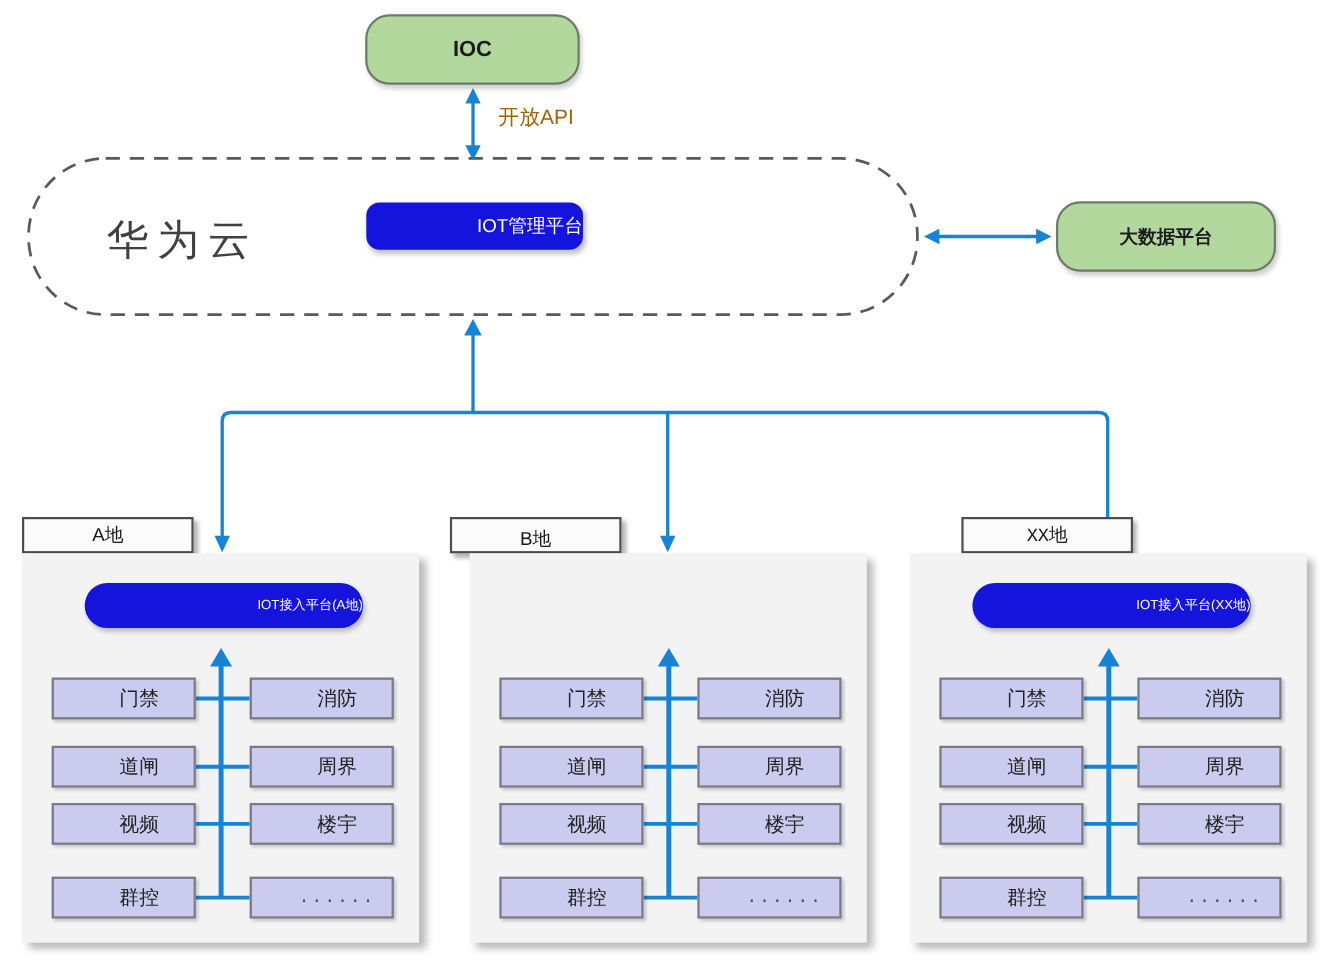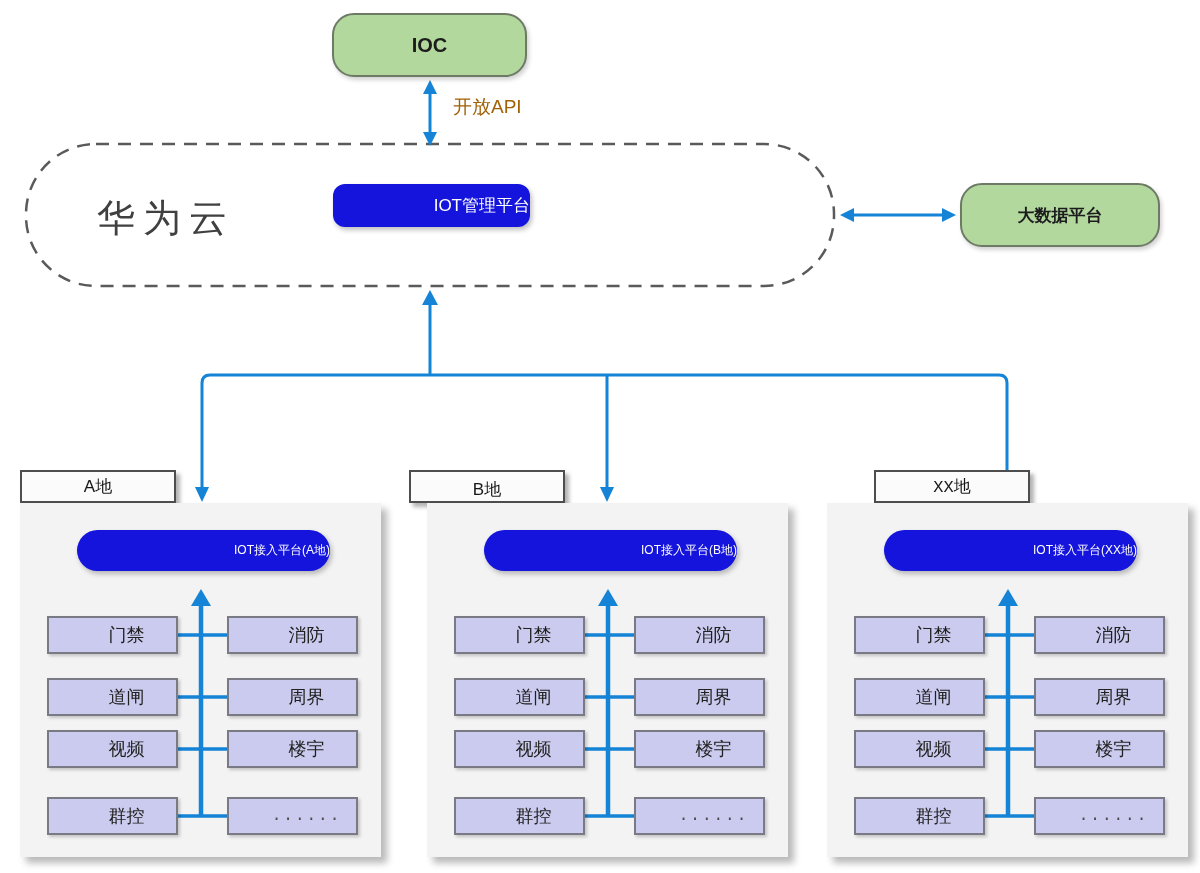--- a/index.html
+++ b/index.html
@@ -167,23 +167,20 @@
     <svg class="layer" width="361" height="357" viewBox="0 0 361 357">
       <g stroke="var(--connector-blue)" fill="none">
         <line x1="181" y1="100" x2="181" y2="313" stroke-width="4.5"></line>
         <line x1="158" y1="132" x2="207" y2="132" stroke-width="3.5"></line>
         <line x1="158" y1="194" x2="207" y2="194" stroke-width="3.5"></line>
         <line x1="158" y1="246" x2="207" y2="246" stroke-width="3.5"></line>
         <line x1="158" y1="313" x2="207" y2="313" stroke-width="3.5"></line>
       </g>
       <polygon points="181,86 171,103 191,103" fill="var(--connector-blue)"></polygon>
     </svg>
-    <div class="blue-pill site-pill">
-      <span>IOT接入平台(B地)</span>
-    </div>
     <div class="dev c-left r1">门禁</div>
     <div class="dev c-right r1">消防</div>
     <div class="dev c-left r2">道闸</div>
     <div class="dev c-right r2">周界</div>
     <div class="dev c-left r3">视频</div>
     <div class="dev c-right r3">楼宇</div>
     <div class="dev c-left r4">群控</div>
     <div class="dev c-right r4 dots">......</div>
   </div>
 

